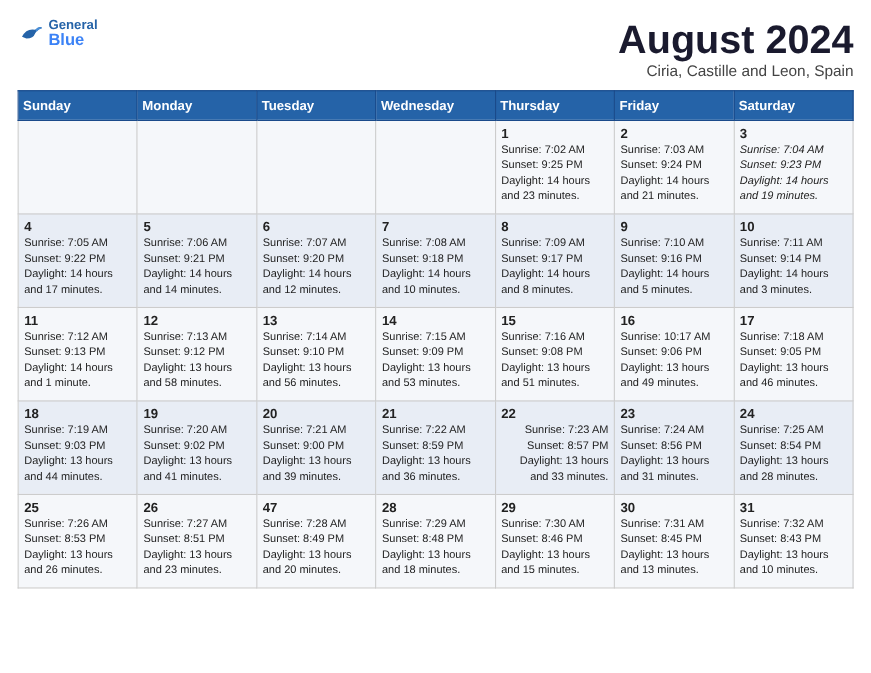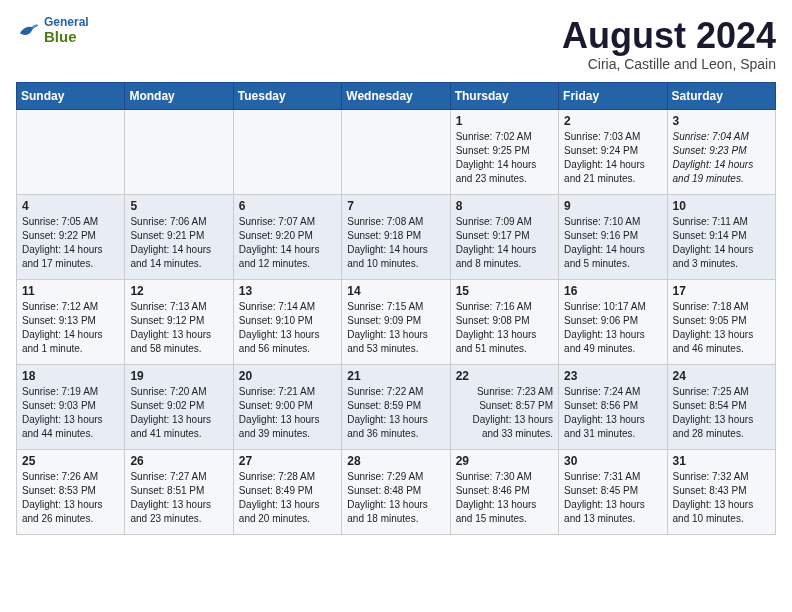--- a/index.html
+++ b/index.html
@@ -92,21 +92,21 @@
 <body>
 
 <div class="header">
   <div class="logo">
     <svg class="logo-bird" viewBox="0 0 30 30" xmlns="http://www.w3.org/2000/svg">
       <path d="M5 18 Q10 8 20 10 Q25 5 28 8 Q22 10 20 14 Q18 20 10 20 Z" fill="#2563a8"></path>
       <path d="M20 10 Q24 6 28 8 Q24 9 22 12 Z" fill="#4a90d9"></path>
     </svg>
     <div>
       <div class="logo-text" style="font-size:12px;"><span>General</span></div>
-      <div class="logo-text" style="font-size:15px; color:#4d7c0f;">Blue</div>
+      <div class="logo-text" style="font-size:15px; color:#3b82f6;">Blue</div>
     </div>
   </div>
   <div class="title-block">
     <div class="month-title">August 2024</div>
     <div class="location">Ciria, Castille and Leon, Spain</div>
   </div>
 </div>
 
 <table>
   <thead>
@@ -310,21 +310,21 @@
 and 26 minutes.</div>
         </td>
         <td>
           <div class="day-number">26</div>
           <div class="day-info" style="white-space: pre-line;">Sunrise: 7:27 AM
 Sunset: 8:51 PM
 Daylight: 13 hours
 and 23 minutes.</div>
         </td>
         <td>
-          <div class="day-number">27</div>
+          <div class="day-number">47</div>
           <div class="day-info" style="white-space: pre-line;">Sunrise: 7:28 AM
 Sunset: 8:49 PM
 Daylight: 13 hours
 and 20 minutes.</div>
         </td>
         <td>
           <div class="day-number">28</div>
           <div class="day-info" style="white-space: pre-line;">Sunrise: 7:29 AM
 Sunset: 8:48 PM
 Daylight: 13 hours

